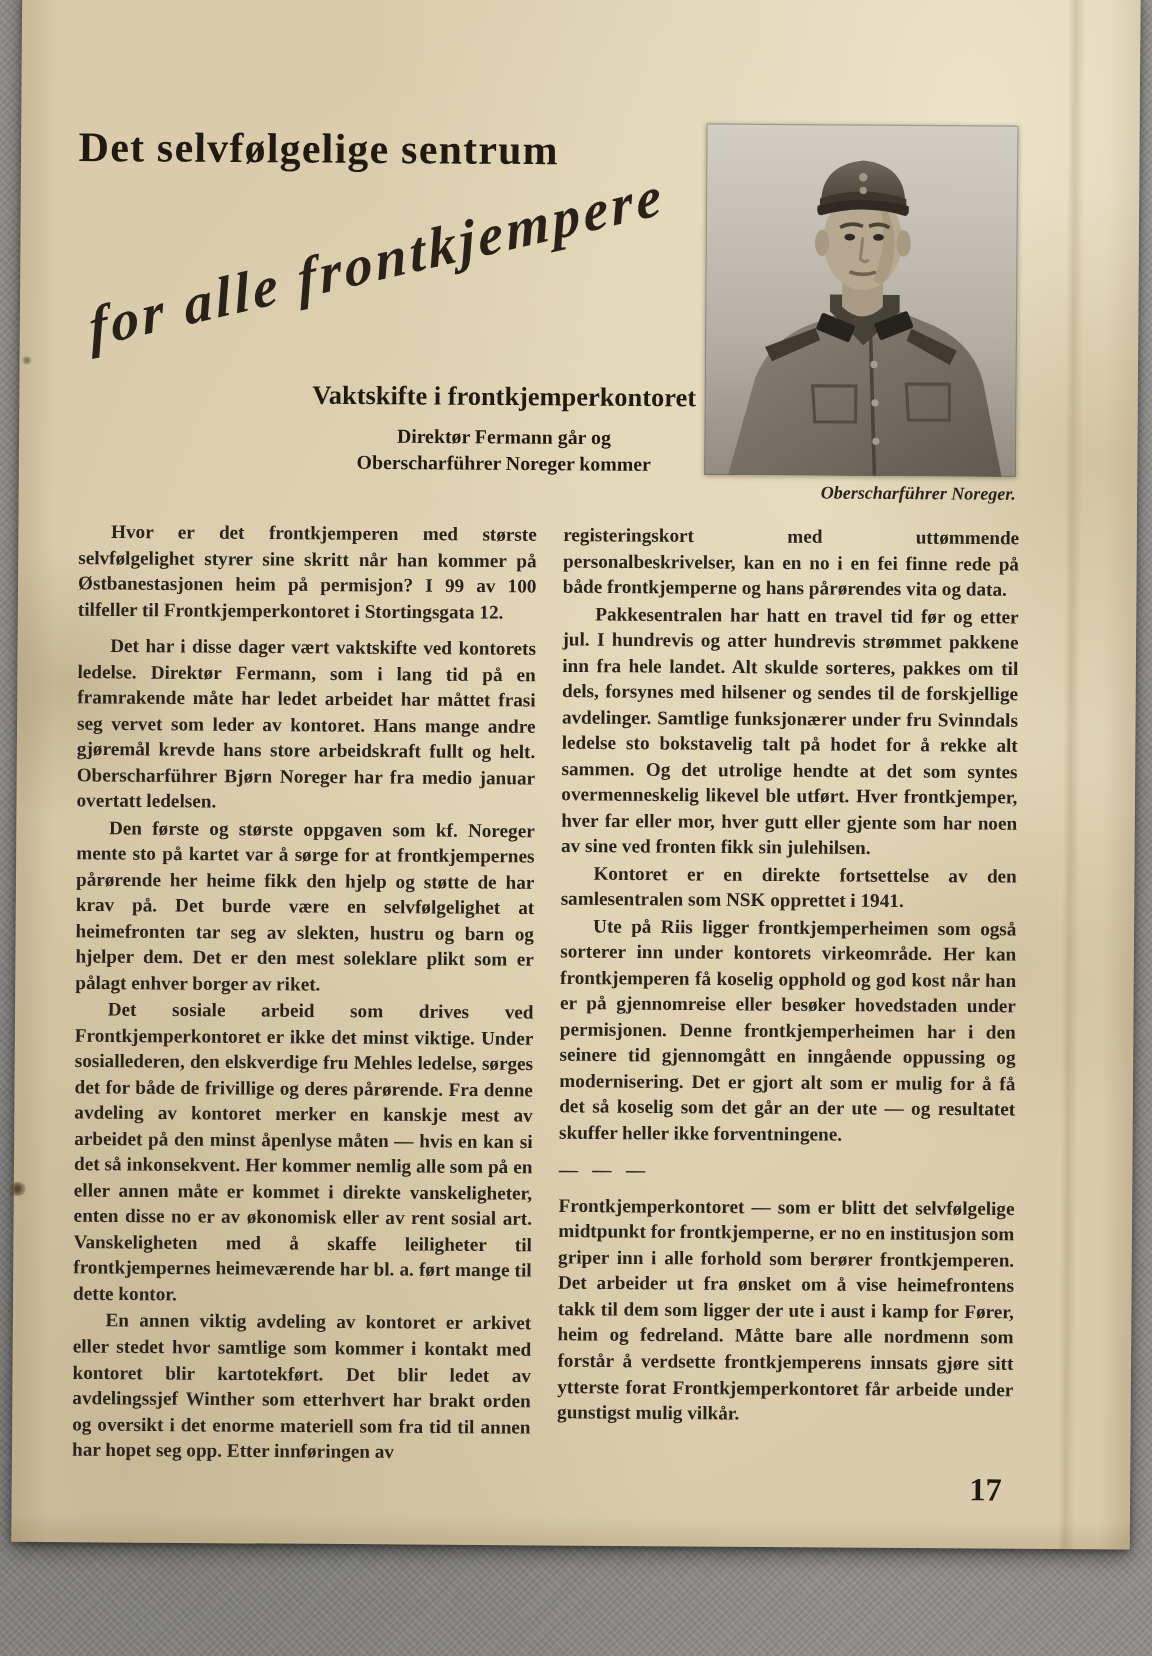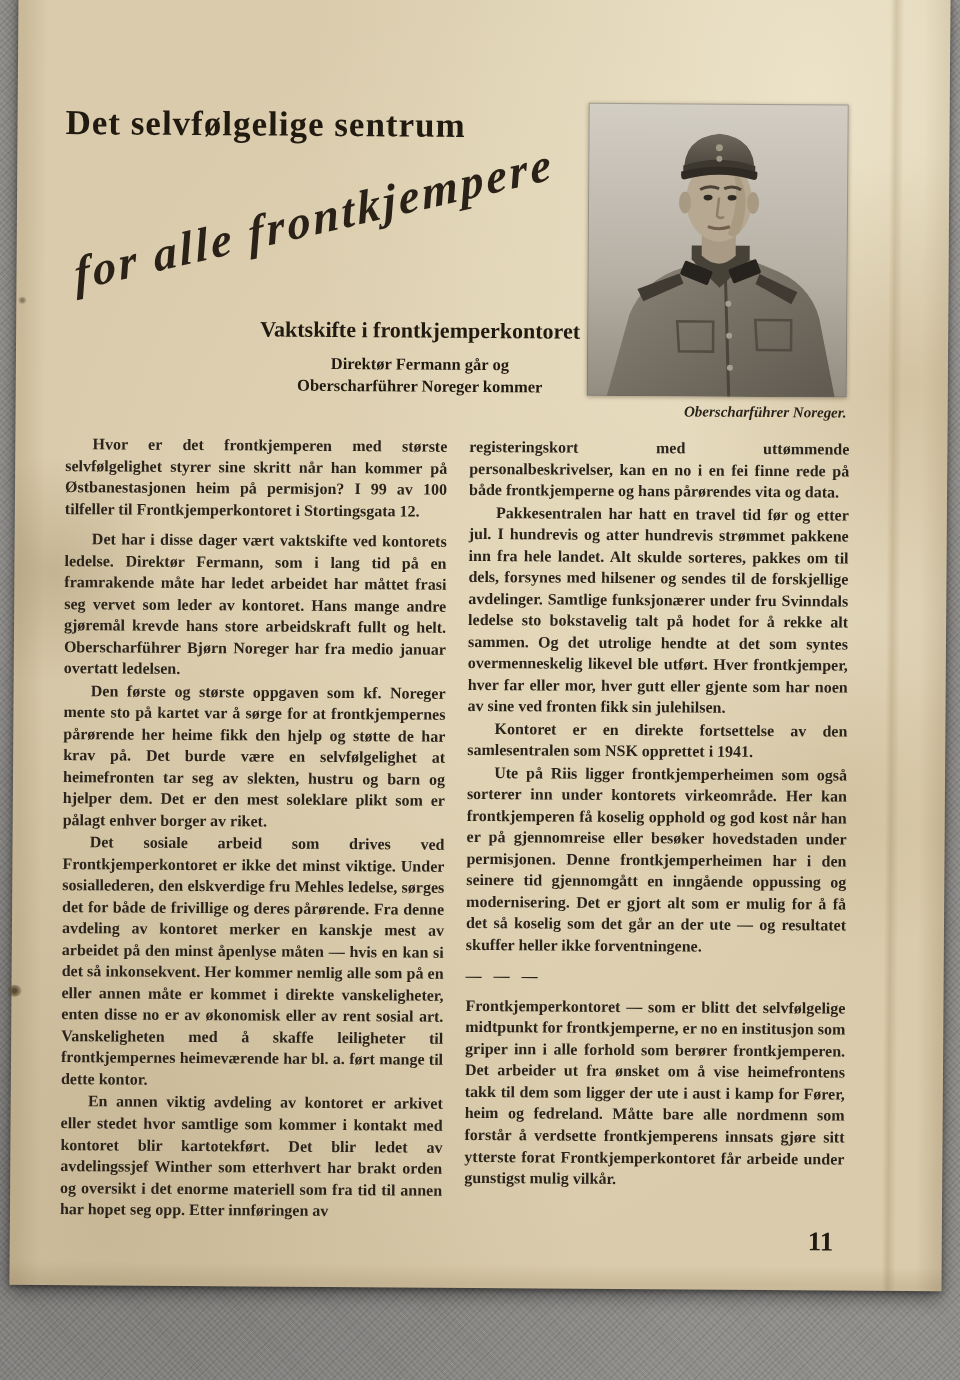--- a/index.html
+++ b/index.html
@@ -192,16 +192,16 @@
 
     <div class="col col-right">
       <p class="no-indent">registeringskort med uttømmende personalbeskrivelser, kan en no i en fei finne rede på både frontkjemperne og hans pårørendes vita og data.</p>
       <p>Pakkesentralen har hatt en travel tid før og etter jul. I hundrevis og atter hundrevis strømmet pakkene inn fra hele landet. Alt skulde sorteres, pakkes om til dels, forsynes med hilsener og sendes til de forskjellige avdelinger. Samtlige funksjonærer under fru Svinndals ledelse sto bokstavelig talt på hodet for å rekke alt sammen. Og det utrolige hendte at det som syntes overmenneskelig likevel ble utført. Hver frontkjemper, hver far eller mor, hver gutt eller gjente som har noen av sine ved fronten fikk sin julehilsen.</p>
       <p>Kontoret er en direkte fortsettelse av den samlesentralen som NSK opprettet i 1941.</p>
       <p>Ute på Riis ligger frontkjemperheimen som også sorterer inn under kontorets virkeområde. Her kan frontkjemperen få koselig opphold og god kost når han er på gjennomreise eller besøker hovedstaden under permisjonen. Denne frontkjemperheimen har i den seinere tid gjennomgått en inngående oppussing og modernisering. Det er gjort alt som er mulig for å få det så koselig som det går an der ute — og resultatet skuffer heller ikke forventningene.</p>
       <p class="divider">— — —</p>
       <p class="no-indent">Frontkjemperkontoret — som er blitt det selvfølgelige midtpunkt for frontkjemperne, er no en institusjon som griper inn i alle forhold som berører frontkjemperen. Det arbeider ut fra ønsket om å vise heimefrontens takk til dem som ligger der ute i aust i kamp for Fører, heim og fedreland. Måtte bare alle nordmenn som forstår å verdsette frontkjemperens innsats gjøre sitt ytterste forat Frontkjemperkontoret får arbeide under gunstigst mulig vilkår.</p>
     </div>
 
-    <div class="page-number">11</div>
+    <div class="page-number">17</div>
 
   </div>
 </div>
 
 </body></html>

